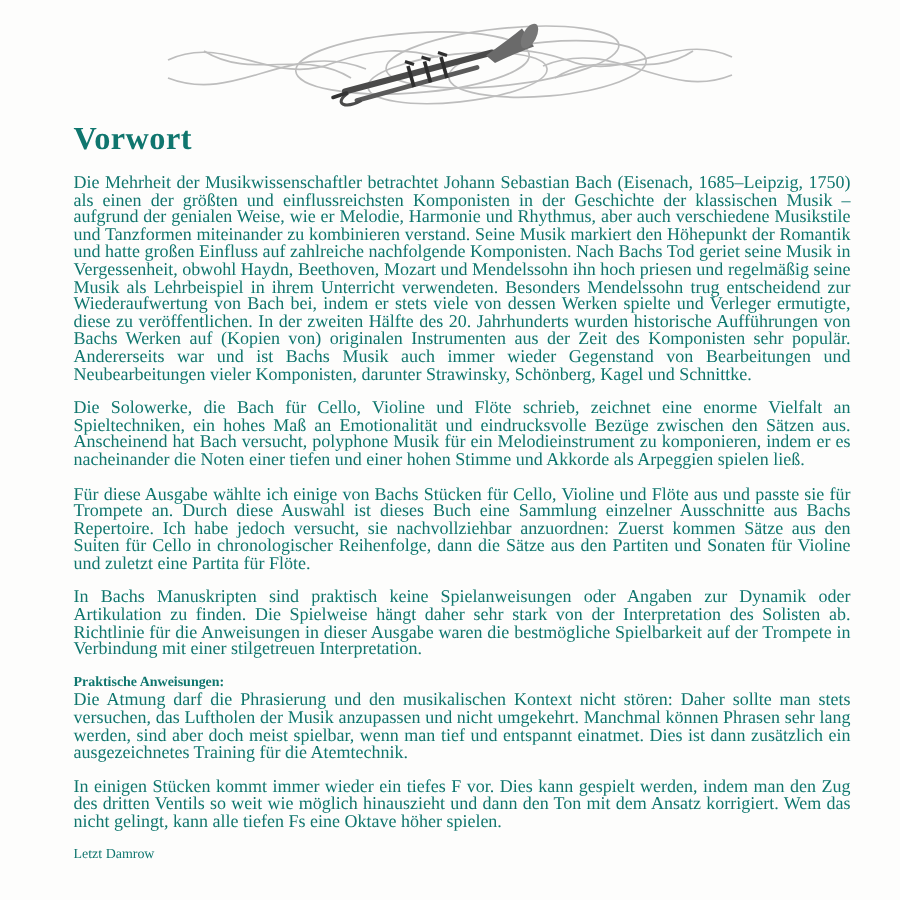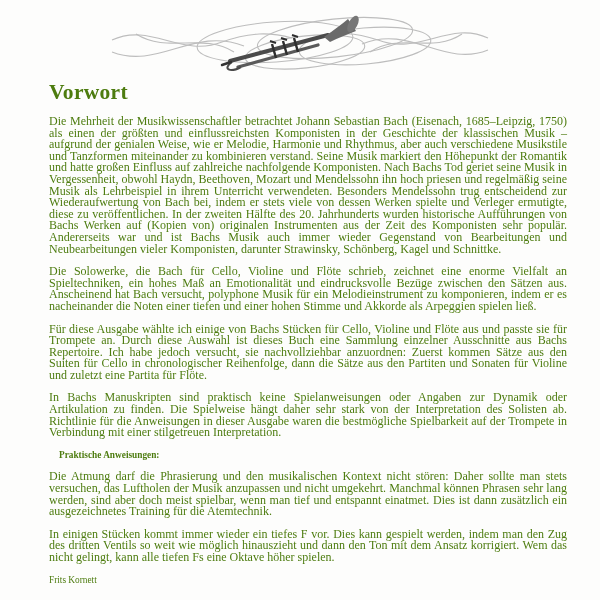--- a/index.html
+++ b/index.html
@@ -5,21 +5,21 @@
   html, body { margin: 0; padding: 0; }
   body {
     width: 600px; height: 600px;
     background: #ffffff;
     font-family: "Liberation Serif", "DejaVu Serif", serif;
   }
   .page {
     position: relative;
     width: 600px; height: 600px;
     background: #fdfdfc;
-    color: #4d7c0f;
+    color: #0f766e;
     overflow: hidden;
   }
   .ornament {
     position: absolute;
     top: 12px; left: 110px;
     width: 380px; height: 62px;
   }
   .content {
     position: absolute;
     top: 80px; left: 49px;
@@ -34,21 +34,21 @@
   .para {
     font-size: 12px;
     line-height: 11.6px;
     text-align: justify;
     margin: 0 0 11px 0;
   }
   .subhead {
     font-size: 9.3px;
     line-height: 11.6px;
     font-weight: bold;
-    margin: 10px;
+    margin: 0;
   }
   .signature {
     font-size: 9.3px;
     line-height: 11.6px;
     margin-top: 11px;
   }
 </style>
 </head>
 <body>
 
@@ -90,16 +90,16 @@
 
     <p class="para">Die Mehrheit der Musikwissenschaftler betrachtet Johann Sebastian Bach (Eisenach, 1685–Leipzig, 1750) als einen der größten und einflussreichsten Komponisten in der Geschichte der klassischen Musik – aufgrund der genialen Weise, wie er Melodie, Harmonie und Rhythmus, aber auch verschiedene Musikstile und Tanzformen miteinander zu kombinieren verstand. Seine Musik markiert den Höhepunkt der Romantik und hatte großen Einfluss auf zahlreiche nachfolgende Komponisten. Nach Bachs Tod geriet seine Musik in Vergessenheit, obwohl Haydn, Beethoven, Mozart und Mendelssohn ihn hoch priesen und regelmäßig seine Musik als Lehrbeispiel in ihrem Unterricht verwendeten. Besonders Mendelssohn trug entscheidend zur Wiederaufwertung von Bach bei, indem er stets viele von dessen Werken spielte und Verleger ermutigte, diese zu veröffentlichen. In der zweiten Hälfte des 20. Jahrhunderts wurden historische Aufführungen von Bachs Werken auf (Kopien von) originalen Instrumenten aus der Zeit des Komponisten sehr populär. Andererseits war und ist Bachs Musik auch immer wieder Gegenstand von Bearbeitungen und Neubearbeitungen vieler Komponisten, darunter Strawinsky, Schönberg, Kagel und Schnittke.</p>
     <p class="para">Die Solowerke, die Bach für Cello, Violine und Flöte schrieb, zeichnet eine enorme Vielfalt an Spieltechniken, ein hohes Maß an Emotionalität und eindrucksvolle Bezüge zwischen den Sätzen aus. Anscheinend hat Bach versucht, polyphone Musik für ein Melodieinstrument zu komponieren, indem er es nacheinander die Noten einer tiefen und einer hohen Stimme und Akkorde als Arpeggien spielen ließ.</p>
     <p class="para">Für diese Ausgabe wählte ich einige von Bachs Stücken für Cello, Violine und Flöte aus und passte sie für Trompete an. Durch diese Auswahl ist dieses Buch eine Sammlung einzelner Ausschnitte aus Bachs Repertoire. Ich habe jedoch versucht, sie nachvollziehbar anzuordnen: Zuerst kommen Sätze aus den Suiten für Cello in chronologischer Reihenfolge, dann die Sätze aus den Partiten und Sonaten für Violine und zuletzt eine Partita für Flöte.</p>
     <p class="para">In Bachs Manuskripten sind praktisch keine Spielanweisungen oder Angaben zur Dynamik oder Artikulation zu finden. Die Spielweise hängt daher sehr stark von der Interpretation des Solisten ab. Richtlinie für die Anweisungen in dieser Ausgabe waren die bestmögliche Spielbarkeit auf der Trompete in Verbindung mit einer stilgetreuen Interpretation.</p>
 
     <div class="subhead">Praktische Anweisungen:</div>
     <p class="para">Die Atmung darf die Phrasierung und den musikalischen Kontext nicht stören: Daher sollte man stets versuchen, das Luftholen der Musik anzupassen und nicht umgekehrt. Manchmal können Phrasen sehr lang werden, sind aber doch meist spielbar, wenn man tief und entspannt einatmet. Dies ist dann zusätzlich ein ausgezeichnetes Training für die Atemtechnik.</p>
     <p class="para">In einigen Stücken kommt immer wieder ein tiefes F vor. Dies kann gespielt werden, indem man den Zug des dritten Ventils so weit wie möglich hinauszieht und dann den Ton mit dem Ansatz korrigiert. Wem das nicht gelingt, kann alle tiefen Fs eine Oktave höher spielen.</p>
 
-    <div class="signature">Frits Kornett</div>
+    <div class="signature">Letzt Damrow</div>
   </div>
 
 </div>
 
 </body></html>

